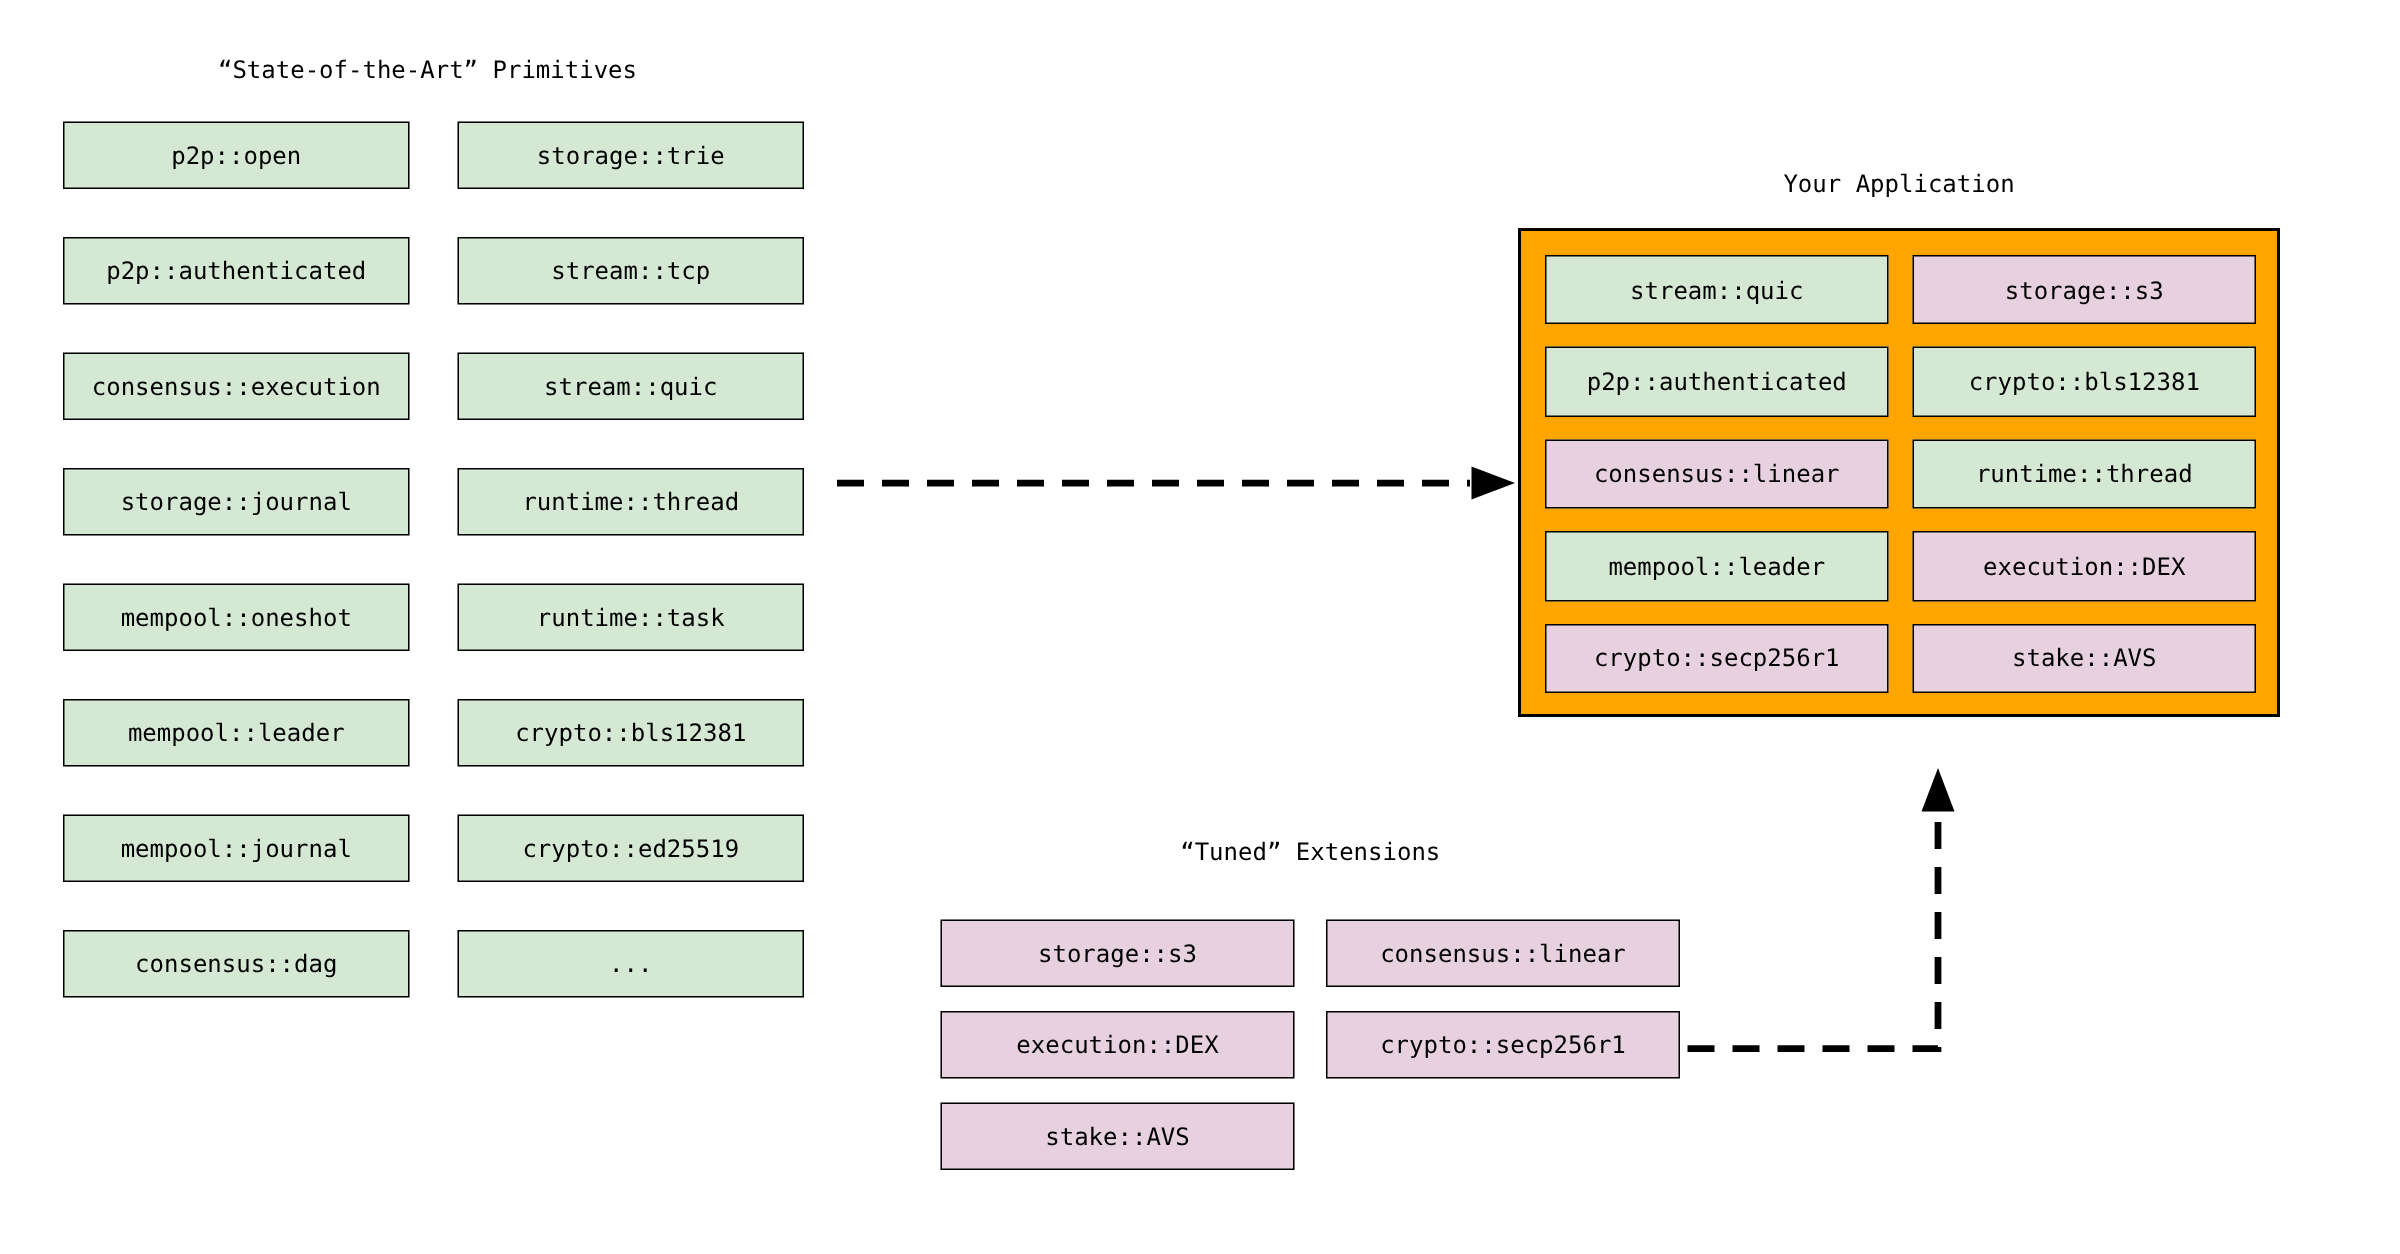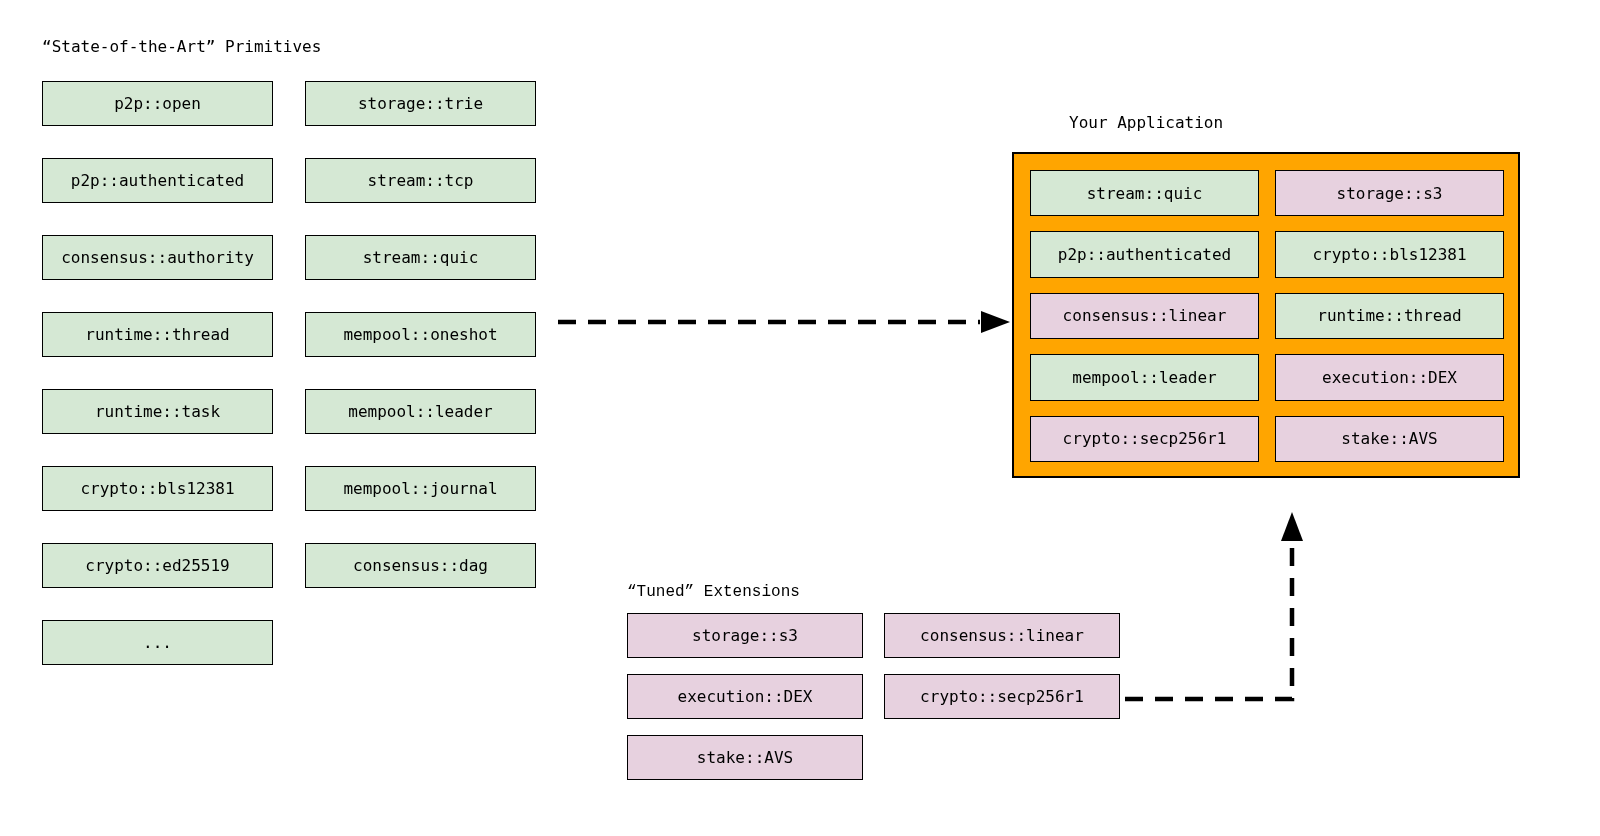--- a/index.html
+++ b/index.html
@@ -14,28 +14,28 @@
   html, body {
     width: 1600px; height: 836px;
     background: var(--background);
     font-family: "DejaVu Sans Mono", "Liberation Mono", monospace;
     color: #000;
   }
   .canvas { position: relative; width: 1600px; height: 836px; overflow: hidden; }
 
   .section-title {
     position: absolute;
-    text-align: left;
+    text-align: center;
     font-size: 16px;
     line-height: 20px;
     white-space: nowrap;
   }
   #primitives-title { left: 42px; top: 37px; width: 486px; }
-  #app-title        { left: 1069px; top: 113px; width: 508px; }
-  #ext-title        { left: 627px; top: 582px; width: 493px; font-family: Liberation Mono, monospace; }
+  #app-title        { left: 1012px; top: 113px; width: 508px; }
+  #ext-title        { left: 627px; top: 558px; width: 493px; }
 
   .grid { position: absolute; display: grid; }
 
   .box {
     border: 1.5px solid var(--border);
     display: flex;
     align-items: center;
     justify-content: center;
     font-size: 16px;
     white-space: nowrap;
@@ -96,22 +96,23 @@
 
 <div class="canvas">
 
   <div class="section-title" id="primitives-title">“State-of-the-Art” Primitives</div>
 
   <div class="grid" id="primitives-grid">
     <div class="box">p2p::open</div>
     <div class="box">storage::trie</div>
     <div class="box">p2p::authenticated</div>
     <div class="box">stream::tcp</div>
-    <div class="box">consensus::authority</div>
+    <div class="box">consensus::execution</div>
     <div class="box">stream::quic</div>
+    <div class="box">storage::journal</div>
     <div class="box">runtime::thread</div>
     <div class="box">mempool::oneshot</div>
     <div class="box">runtime::task</div>
     <div class="box">mempool::leader</div>
     <div class="box">crypto::bls12381</div>
     <div class="box">mempool::journal</div>
     <div class="box">crypto::ed25519</div>
     <div class="box">consensus::dag</div>
     <div class="box">...</div>
   </div>

